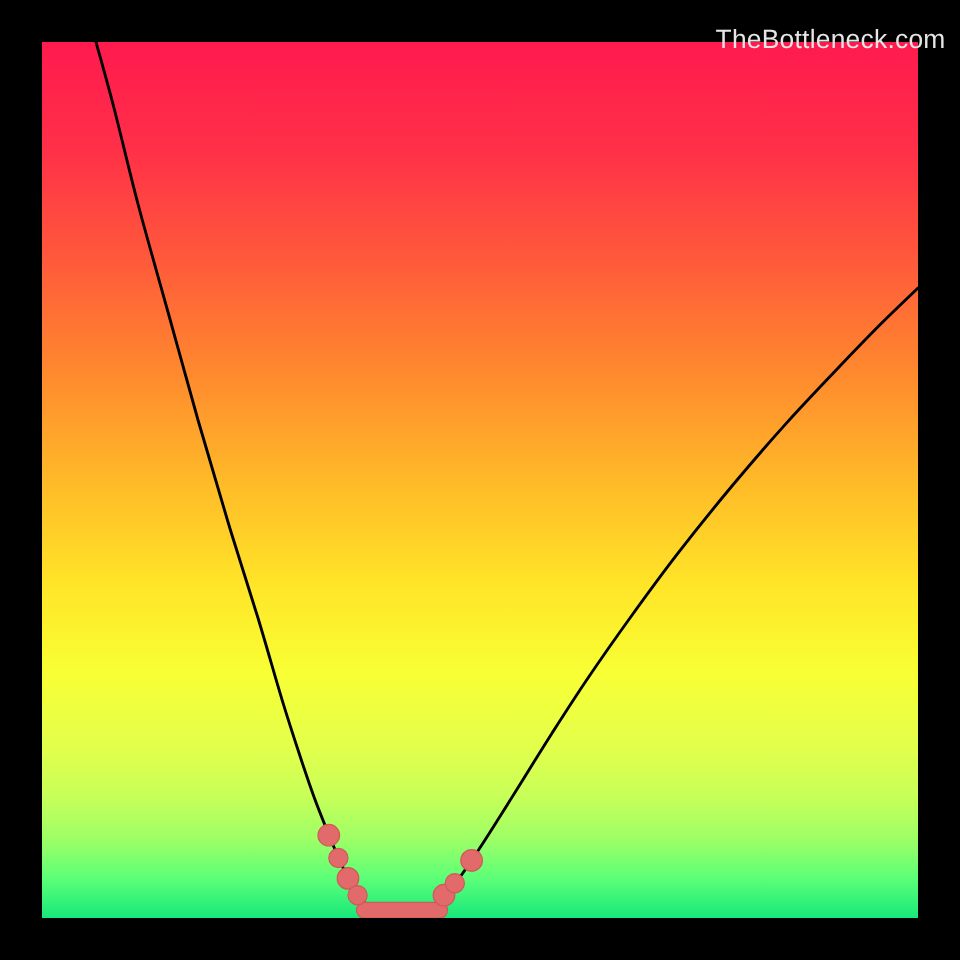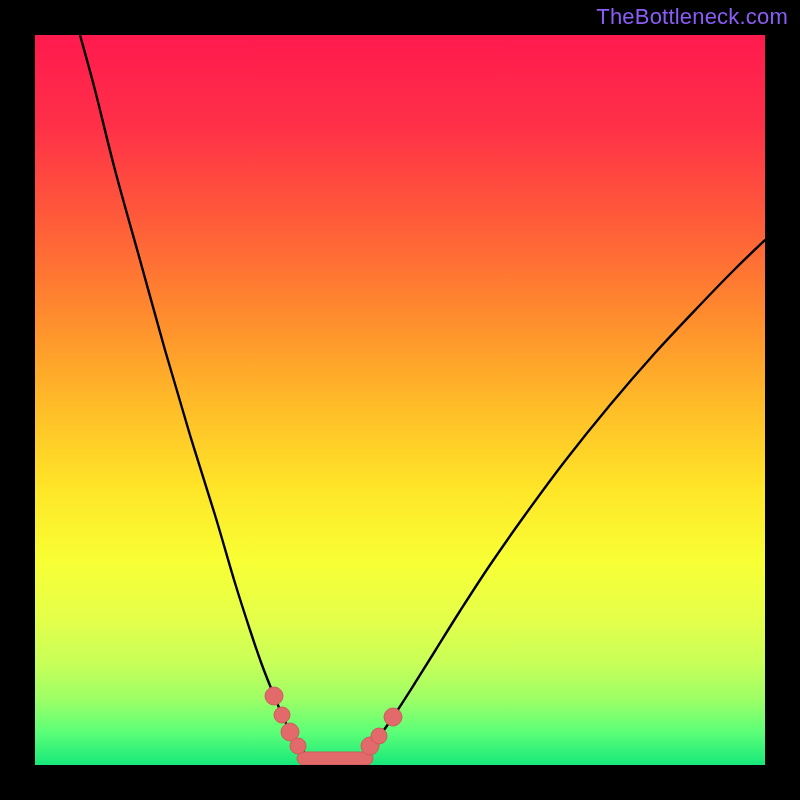--- a/index.html
+++ b/index.html
@@ -23,23 +23,23 @@
     width: 730px;
     height: 730px;
     overflow: hidden;
   }
   .grad {
     position: absolute;
     inset: 0;
   }
   .watermark {
     position: absolute;
-    top: 4px;
+    top: 20px;
     right: 12px;
-    color: #8b5cf6;
+    color: #e5e5e5;
     font-size: 22px;
     font-weight: 500;
     letter-spacing: 0.2px;
     user-select: none;
   }
   .curve {
     position: absolute;
     inset: 0;
   }
 </style>

